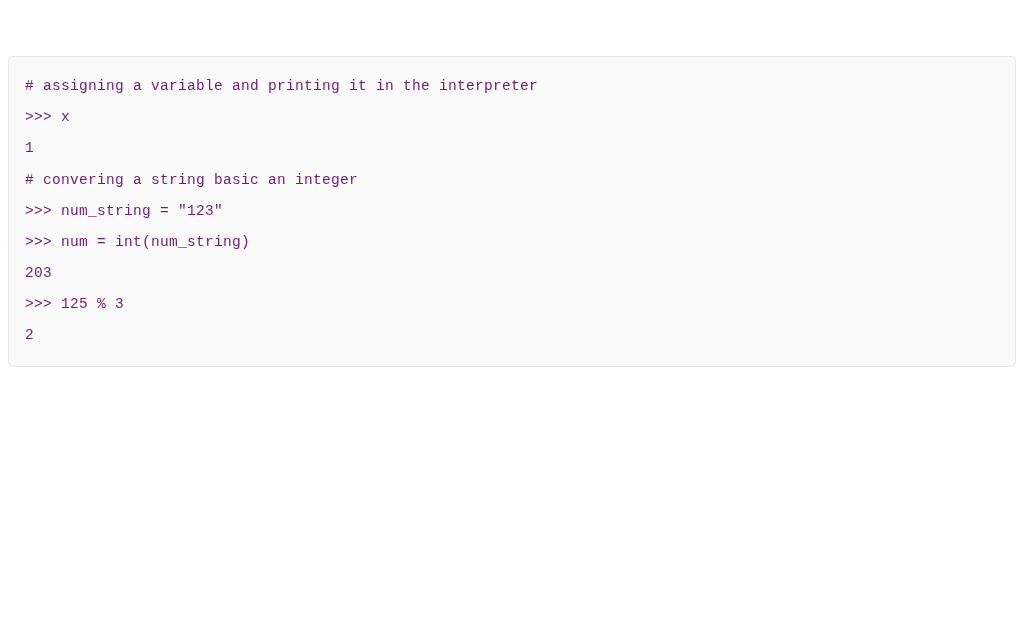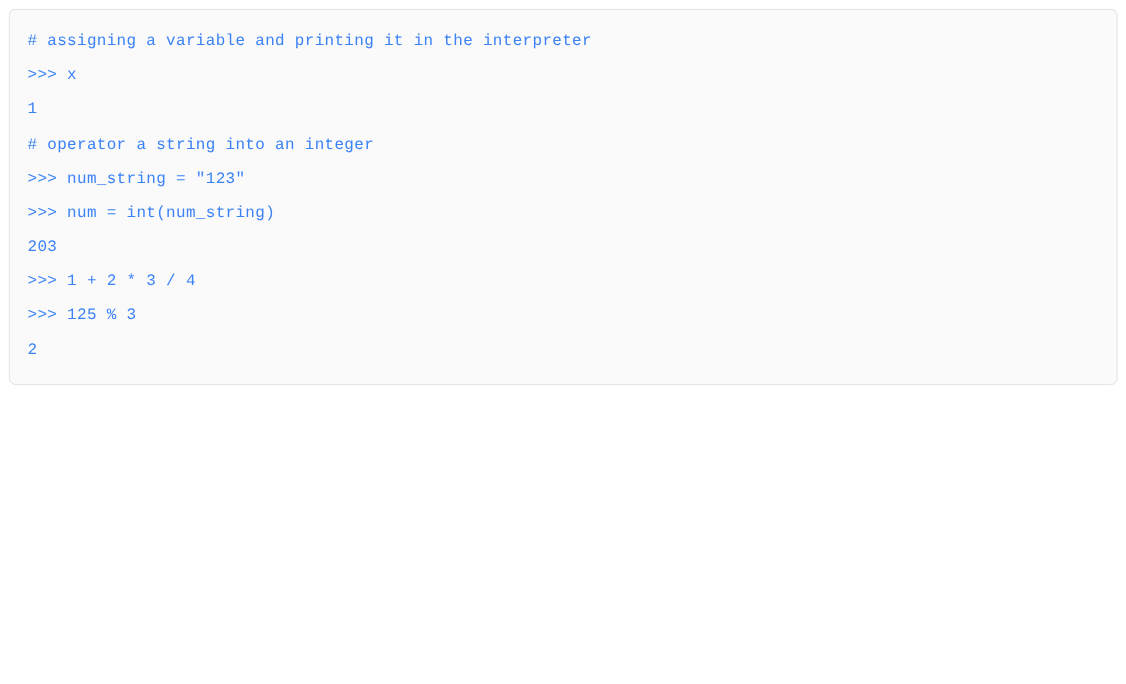--- a/index.html
+++ b/index.html
@@ -12,36 +12,36 @@
       padding: 8px;
       font-family: 'SF Mono', Monaco, 'Courier New', Consolas, monospace;
     }
     .code-block {
       background: #fafafa;
       border: 1px solid #e5e5e5;
       border-radius: 6px;
       padding: 14px 16px;
       font-size: 14.5px;
       line-height: 2.15;
-      color: #3b82f6;
+      color: #701a75;
       letter-spacing: 0.3px;
       overflow: auto;
+      margin-top: 48px;
     }
     .line {
       white-space: pre;
       display: block;
     }
   </style>
 </head>
 <body>
 
 <div class="code-block">
   <span class="line"># assigning a variable and printing it in the interpreter</span>
   <span class="line">&gt;&gt;&gt; x</span>
   <span class="line">1</span>
-  <span class="line"># operator a string into an integer</span>
+  <span class="line"># convering a string basic an integer</span>
   <span class="line">&gt;&gt;&gt; num_string = "123"</span>
   <span class="line">&gt;&gt;&gt; num = int(num_string)</span>
   <span class="line">203</span>
-  <span class="line">&gt;&gt;&gt; 1 + 2 * 3 / 4</span>
   <span class="line">&gt;&gt;&gt; 125 % 3</span>
   <span class="line">2</span>
 </div>
 
 </body></html>

